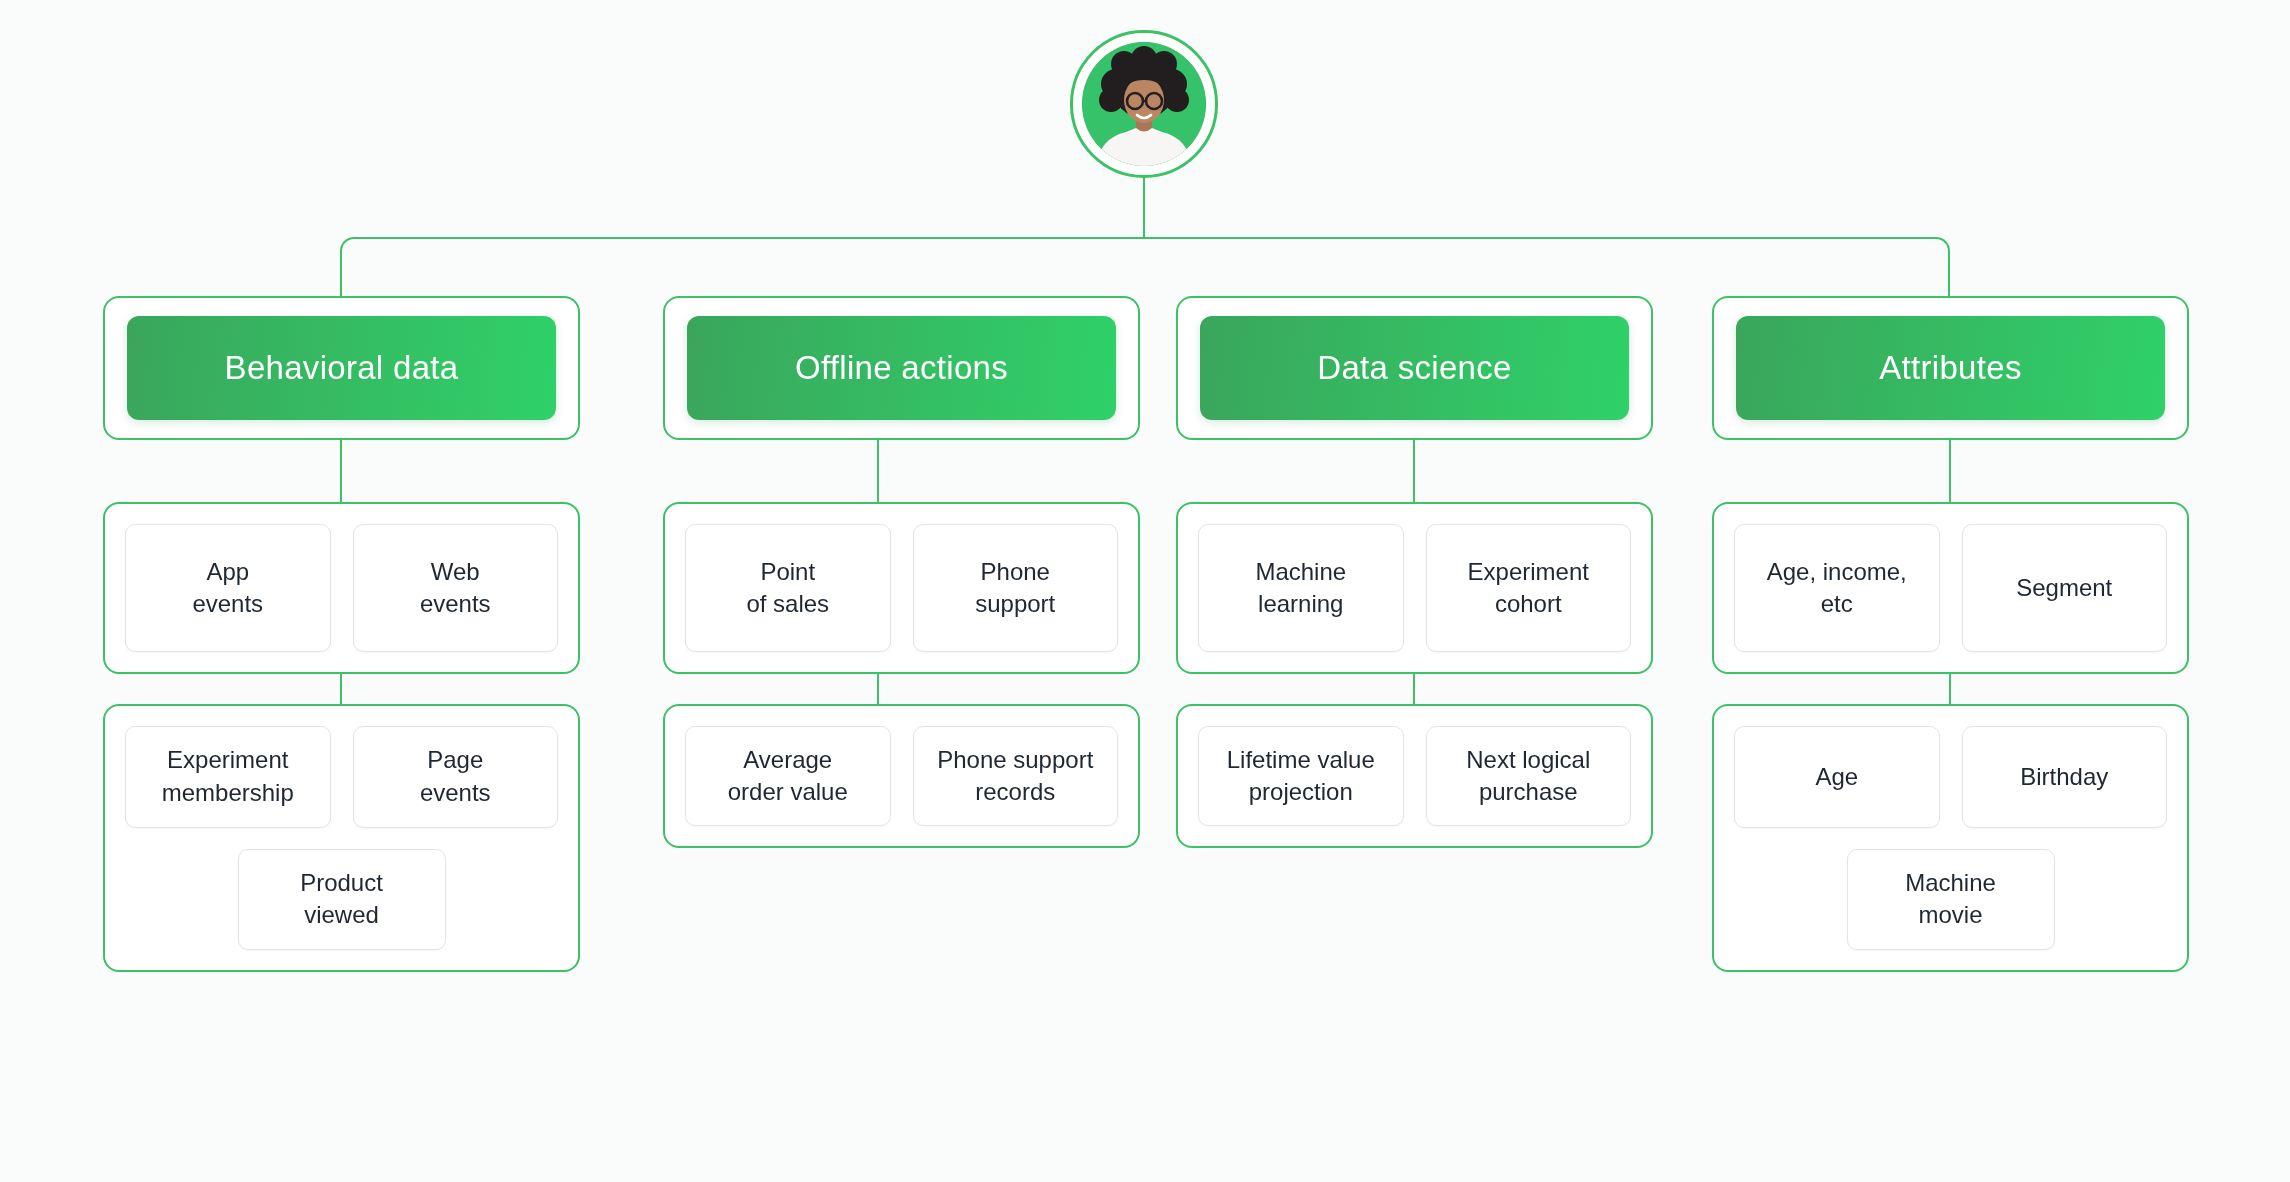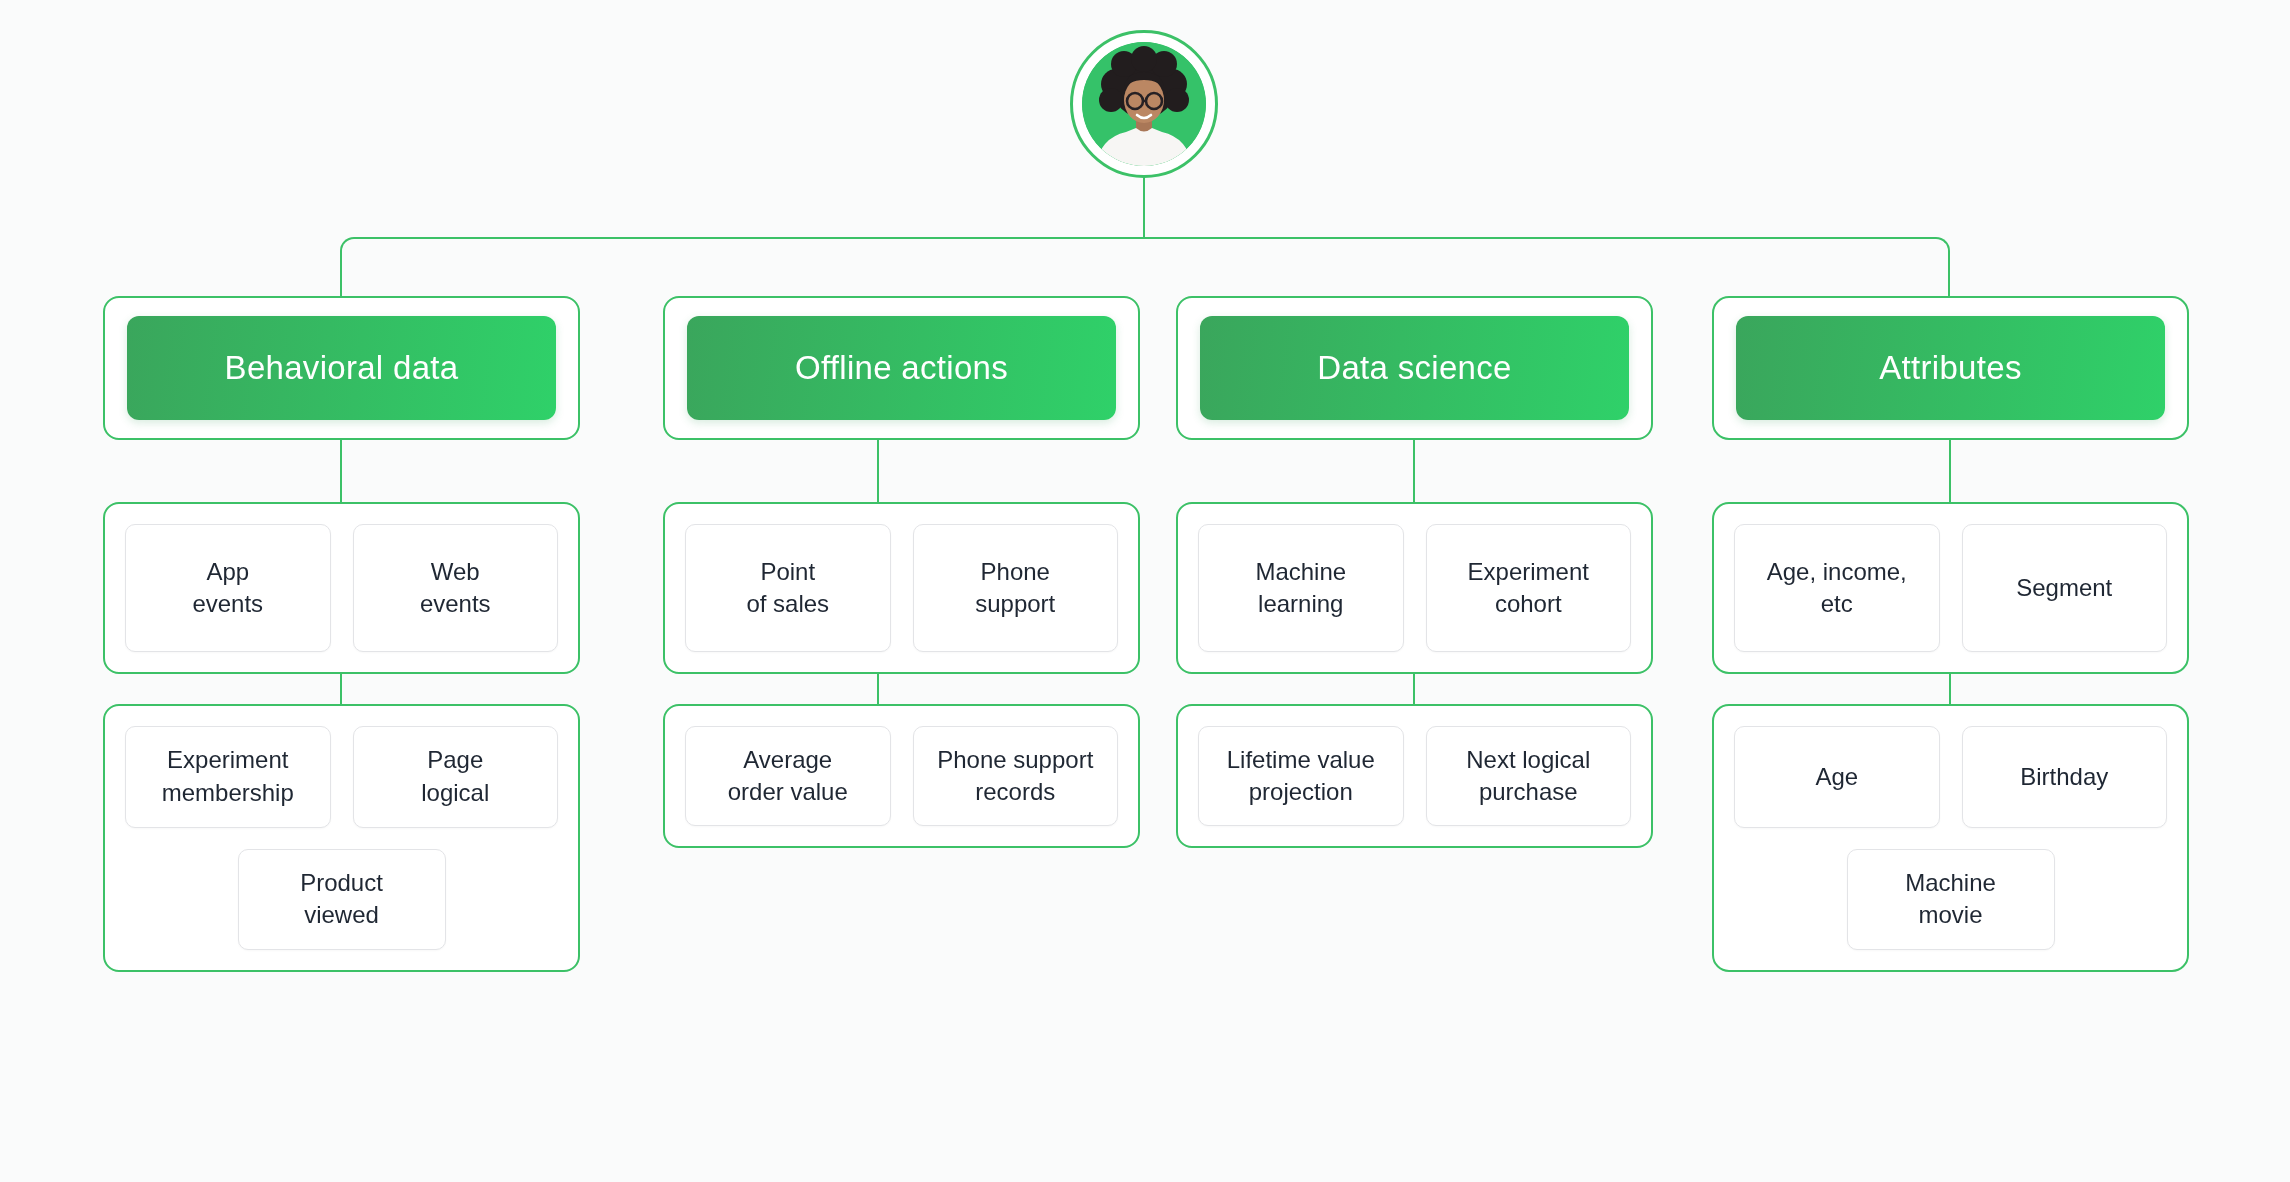--- a/index.html
+++ b/index.html
@@ -35,21 +35,21 @@
   .v-conn{width:0;border-left:2px solid #3cc167;z-index:1;}
   .conn-a{top:439px;height:64px;}
   .conn-b{top:643px;height:62px;}
   .cx1{left:340px;} .cx2{left:877px;} .cx3{left:1413px;} .cx4{left:1949px;}
 
   
   .group{
     background:#ffffff;border:2px solid #3cc167;border-radius:16px;z-index:2;
   }
   .w{width:477px;}
-  .x1{left:103px;} .x2{left:640px;margin-left:23px;} .x3{left:1176px;} .x4{left:1712px;border-radius:17px;}
+  .x1{left:103px;} .x2{left:640px;margin-left:23px;} .x3{left:1176px;} .x4{left:1712px;}
   .lvl1{top:296px;height:144px;display:flex;padding:18px 22px;}
   .lvl2{top:502px;height:172px;display:flex;gap:22px;padding:20px;}
   .lvl3-short{top:704px;height:144px;display:flex;gap:22px;padding:20px;}
   .lvl3-tall{
     top:704px;height:268px;display:flex;flex-direction:column;gap:21px;padding:20px;
   }
   .row2{display:flex;gap:22px;flex:1;}
   .row-center{display:flex;justify-content:center;flex:1;}
 
   
@@ -115,21 +115,21 @@
   <div class="node">App
 events</div>
   <div class="node">Web
 events</div>
 </div>
 <div class="abs group w x1 lvl3-tall">
   <div class="row2">
     <div class="node">Experiment
 membership</div>
     <div class="node">Page
-logical</div>
+events</div>
   </div>
   <div class="row-center">
     <div class="node single">Product
 viewed</div>
   </div>
 </div>
 
 <div class="abs group w x2 lvl1">
   <div class="header-btn">Offline actions</div>
 </div>

